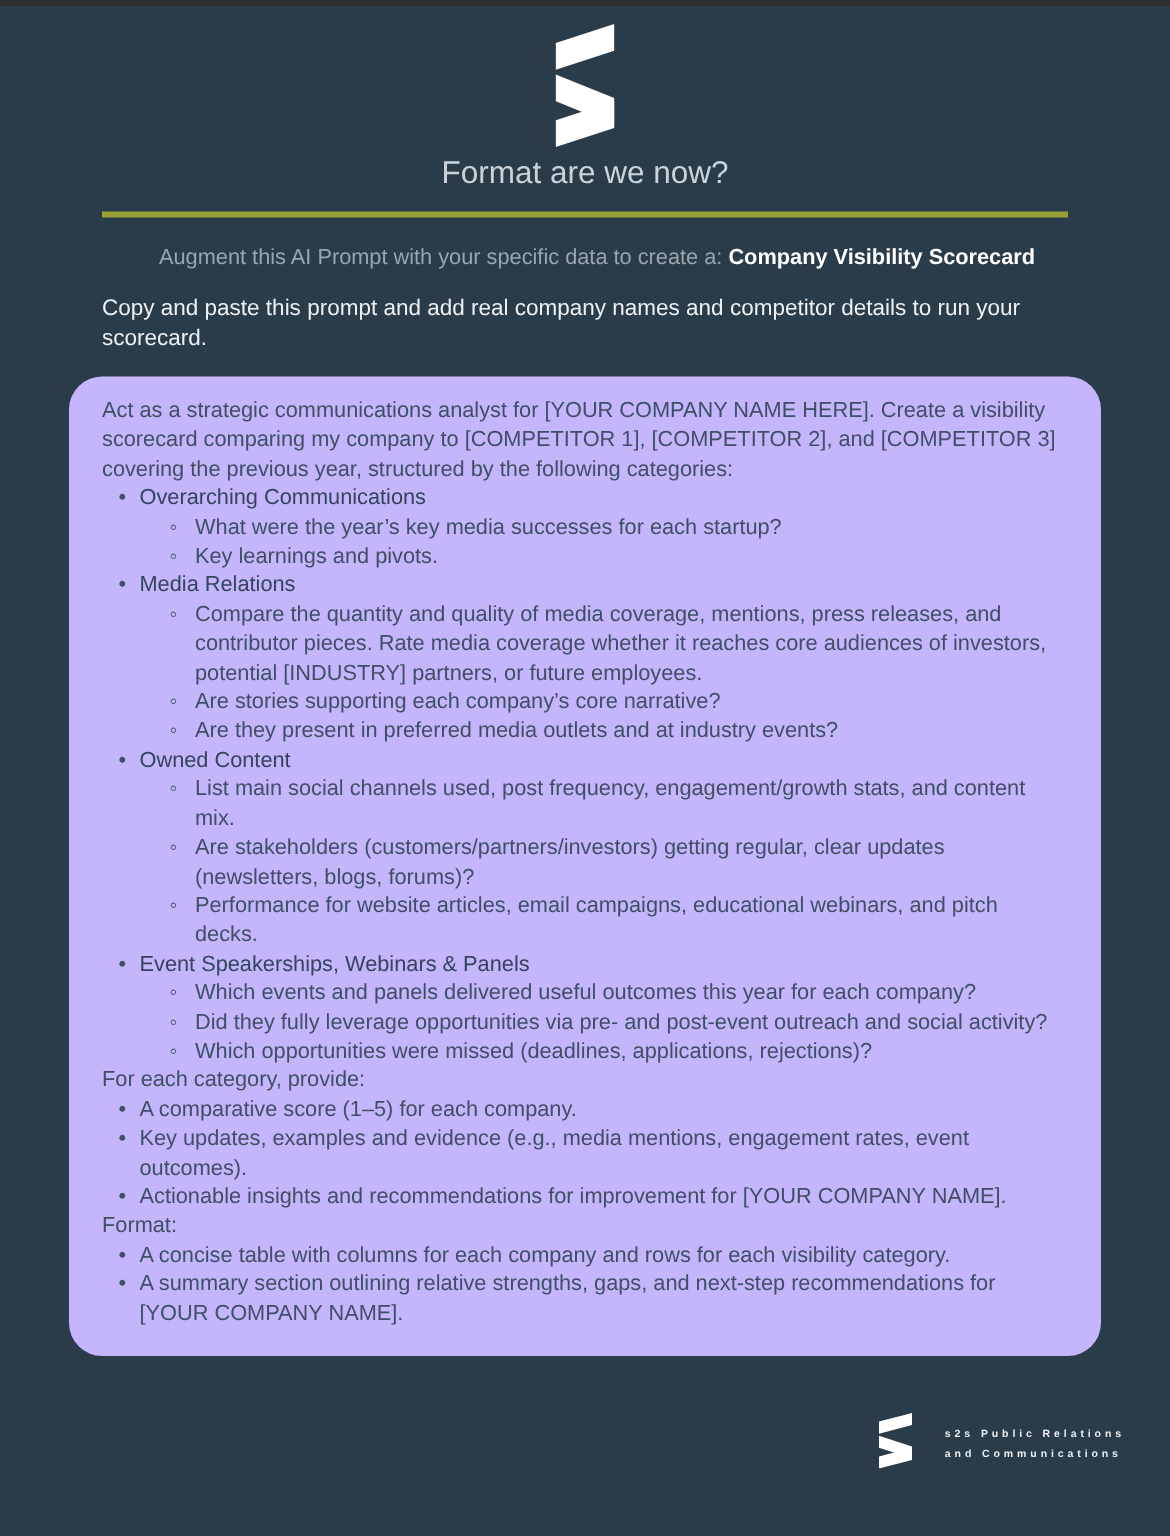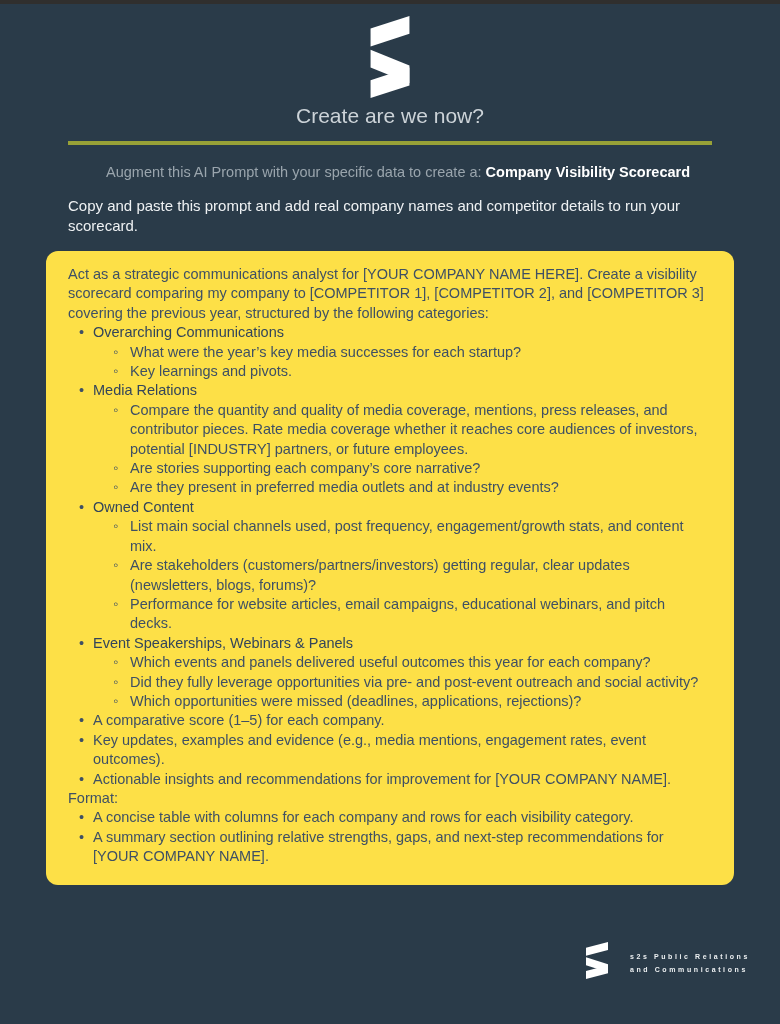--- a/index.html
+++ b/index.html
@@ -21,22 +21,22 @@
     text-align:center; color:#ccd3d8; font-size:21px;
     font-weight:400; margin-top:6px; line-height:23px;
   }
   .divider { height:4px; background:#98a137; margin:14px 68px 0 68px; }
   .intro { margin:0 68px; }
   .augment { margin-top:20px; font-size:14.5px; line-height:15px; color:#9aa5ad;margin-left:38px; }
   .augment strong { color:#ffffff; font-weight:700; }
   .copy { margin-top:16px; font-size:15px; line-height:19.5px; color:#eef1f3; }
   .card {
     margin:16px 46px 0 46px;
-    background:#fde047;
-    border-radius:12px;
+    background:#c4b5fd;
+    border-radius:22px;
     padding:14px 24px 18px 22px;
     color:#3f5064;
     font-size:14.5px;
     line-height:19.4px;
   }
   .card p { margin:0; }
   .card strong { color:#33455a; font-weight:400; }
   .card ul { list-style:none; }
   ul.l1 { padding-left:25px; }
   ul.l1 > li { position:relative; }
@@ -61,21 +61,21 @@
 <header>
   <div class="logo-wrap">
     <span>
       <svg width="40" height="82" viewBox="0 0 37 78" xmlns="http://www.w3.org/2000/svg">
         <polygon points="0,12 37,0 37,17 0,29" fill="#ffffff"></polygon>
         <polygon points="0,32 37,47 37,64 0,49" fill="#ffffff"></polygon>
         <polygon points="0,61 37,49 37,66 0,78" fill="#ffffff"></polygon>
       </svg>
     </span>
   </div>
-  <div class="subtitle">Create are we now?</div>
+  <div class="subtitle">Format are we now?</div>
   <div class="divider"></div>
 </header>
 
 <section class="intro">
   <p class="augment"><span>Augment this AI Prompt with your specific data to create a: </span><strong>Company Visibility Scorecard</strong></p>
   <p class="copy">Copy and paste this prompt and add real company names and competitor details to run your scorecard.</p>
 </section>
 
 <section class="card">
   <p>Act as a strategic communications analyst for [YOUR COMPANY NAME HERE]. Create a visibility scorecard comparing my company to [COMPETITOR 1], [COMPETITOR 2], and [COMPETITOR 3] covering the previous year, structured by the following categories:</p>
@@ -105,20 +105,21 @@
     </li>
     <li>
       <strong>Event Speakerships, Webinars &amp; Panels</strong>
       <ul class="l2">
         <li>Which events and panels delivered useful outcomes this year for each company?</li>
         <li>Did they fully leverage opportunities via pre- and post-event outreach and social activity?</li>
         <li>Which opportunities were missed (deadlines, applications, rejections)?</li>
       </ul>
     </li>
   </ul>
+  <p>For each category, provide:</p>
   <ul class="l1">
     <li>A comparative score (1–5) for each company.</li>
     <li>Key updates, examples and evidence (e.g., media mentions, engagement rates, event outcomes).</li>
     <li>Actionable insights and recommendations for improvement for [YOUR COMPANY NAME].</li>
   </ul>
   <p>Format:</p>
   <ul class="l1">
     <li>A concise table with columns for each company and rows for each visibility category.</li>
     <li>A summary section outlining relative strengths, gaps, and next-step recommendations for [YOUR COMPANY NAME].</li>
   </ul>

